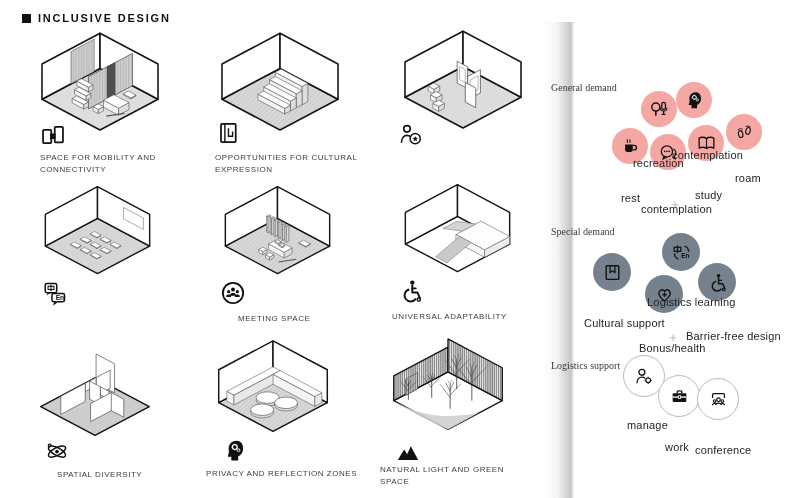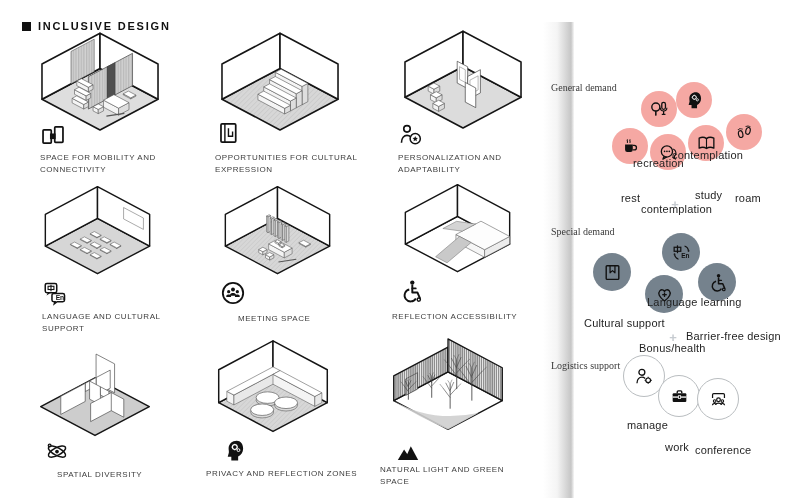--- a/index.html
+++ b/index.html
@@ -1,18 +1,18 @@
 <!DOCTYPE html>
 <html><head>
 <meta charset="utf-8">
 <style>
   html,body{margin:0;padding:0;background:#fff;}
   .stage{position:relative;width:800px;height:498px;background:#fff;overflow:hidden;
          font-family:"Liberation Sans",sans-serif;}
-  .hdr{position:absolute;left:22px;top:20px;display:flex;align-items:center;}
+  .hdr{position:absolute;left:22px;top:12px;display:flex;align-items:center;}
   .sq{width:9px;height:9px;background:#111;margin-right:7px;}
   .title{font-size:11px;font-weight:bold;letter-spacing:1.8px;color:#111;margin:0;}
   .room{position:absolute;}
   .room svg{display:block;}
   .cicon{position:absolute;width:26px;height:26px;}
   .cicon svg{width:100%;height:100%;display:block;}
   .clabel{position:absolute;font-size:8px;letter-spacing:.55px;color:#3d3d3d;line-height:1.45;}
   .fold{position:absolute;left:543px;top:22px;width:35px;height:476px;
         background:linear-gradient(to right,rgba(120,120,120,0) 0%,rgba(120,120,120,.08) 40%,rgba(105,105,105,.38) 80%,rgba(255,255,255,0) 90%);}
   .sec-title{position:absolute;font-size:10px;color:#3a3a3a;font-family:Liberation Serif, serif;}
@@ -371,24 +371,22 @@
     </span>
   <span class="cicon" style="left:395px;top:438px">
       <svg viewBox="0 0 24 24">
         <path d="M2.6,20.4 L8.4,10.6 L12.2,16.2 L11.2,20.4 Z" fill="#111"></path>
         <path d="M8.8,20.4 L14.6,7.6 L21.4,20.4 Z" fill="#111"></path>
       </svg>
     </span>
 
   <div class="clabel" style="left:40px;top:152px;width:138px">SPACE FOR MOBILITY AND CONNECTIVITY</div>
   <div class="clabel" style="left:215px;top:152px;width:155px">OPPORTUNITIES FOR CULTURAL EXPRESSION</div>
-  <div class="clabel" style="left:398px;top:152px;width:125px">PERSONALIZATION AND ADAPTABILITY</div>
-  <div class="clabel" style="left:42px;top:311px;width:140px">LANGUAGE AND CULTURAL SUPPORT</div>
   <div class="clabel" style="left:238px;top:313px;width:120px">MEETING SPACE</div>
-  <div class="clabel" style="left:392px;top:311px;width:170px">REFLECTION ACCESSIBILITY</div>
+  <div class="clabel" style="left:392px;top:311px;width:170px">UNIVERSAL ADAPTABILITY</div>
   <div class="clabel" style="left:206px;top:468px;width:175px">PRIVACY AND REFLECTION ZONES</div>
   <div class="clabel" style="left:57px;top:469px;width:150px">SPATIAL DIVERSITY</div>
   <div class="clabel" style="left:380px;top:464px;width:130px">NATURAL LIGHT AND GREEN SPACE</div>
 
   <div class="fold"></div>
 
   <span class="sec-title" style="left:551px;top:82px">General demand</span>
   <span class="sec-title" style="left:551px;top:226px">Special demand</span>
   <span class="sec-title" style="left:551px;top:360px">Logistics support</span>
   <span class="plus" style="left:668px;top:197px">+</span>
@@ -463,21 +461,21 @@
           <path d="M6.9,16.2 L5.6,19.6 L10,17" fill="none" stroke="#111" stroke-width="1.5" stroke-linejoin="round"></path>
           <circle cx="7.5" cy="10.8" r="0.95" fill="#111"></circle>
           <circle cx="10.2" cy="10.8" r="0.95" fill="#111"></circle>
           <circle cx="12.9" cy="10.8" r="0.95" fill="#111"></circle>
           <path d="M17.4,7.9 a4.9,4.9 0 0 1 1.2,8.4 l0.9,2.8 l-3,-1.7" fill="none" stroke="#111" stroke-width="1.3"></path>
         </svg>
       </span>
     </div>
   <span class="blabel" style="left:633px;top:117px">recreation</span>
   <span class="blabel" style="left:672px;top:109px">contemplation</span>
-  <span class="blabel" style="left:735px;top:152px">roam</span>
+  <span class="blabel" style="left:735px;top:132px">roam</span>
   <span class="blabel" style="left:621px;top:152px">rest</span>
   <span class="blabel" style="left:641px;top:163px">contemplation</span>
   <span class="blabel" style="left:695px;top:149px">study</span>
 
   <div class="bubble" style="left: 662px; top: 233px; width: 38px; height: 38px; background: rgb(117, 130, 141);">
       <span class="bicon">
         <svg viewBox="0 0 24 24">
           <rect x="3.6" y="6" width="7.6" height="4.6" fill="none" stroke="#111" stroke-width="1.4"></rect>
           <line x1="7.4" y1="3.8" x2="7.4" y2="12.8" stroke="#111" stroke-width="1.4"></line>
           <text x="11.6" y="18.4" font-family="Liberation Sans, sans-serif" font-size="7.4" font-weight="bold" fill="#111">En</text>
@@ -509,21 +507,21 @@
     </div>
   <div class="bubble" style="left: 645px; top: 275px; width: 38px; height: 38px; background: rgb(117, 130, 141);">
       <span class="bicon">
         <svg viewBox="0 0 24 24">
           <path d="M12,19.4 C5.6,14.8 4.2,10.4 6.6,7.8 C8.5,5.8 11,6.4 12,8.4 C13,6.4 15.5,5.8 17.4,7.8 C19.8,10.4 18.4,14.8 12,19.4 Z" fill="none" stroke="#111" stroke-width="1.5" stroke-linejoin="round"></path>
           <line x1="12" y1="9.6" x2="12" y2="14.8" stroke="#111" stroke-width="1.5"></line>
           <line x1="9.4" y1="12.2" x2="14.6" y2="12.2" stroke="#111" stroke-width="1.5"></line>
         </svg>
       </span>
     </div>
-  <span class="blabel" style="left:647px;top:256px">Language learning</span>
+  <span class="blabel" style="left:647px;top:256px">Logistics learning</span>
   <span class="blabel" style="left:584px;top:277px">Cultural support</span>
   <span class="blabel" style="left:686px;top:290px">Barrier-free design</span>
   <span class="blabel" style="left:639px;top:302px">Bonus/health</span>
 
   <div class="bubble" style="left: 623px; top: 355px; width: 40px; height: 40px; background: rgb(255, 255, 255); border: 1px solid rgb(185, 189, 192);">
       <span class="bicon">
         <svg viewBox="0 0 24 24">
           <circle cx="9" cy="7.2" r="3.4" fill="none" stroke="#111" stroke-width="1.5"></circle>
           <path d="M3.4,19.6 C3.4,14.8 6.2,12.8 9,12.8 C10.4,12.8 11.7,13.3 12.7,14.2" fill="none" stroke="#111" stroke-width="1.5"></path>
           <circle cx="16.2" cy="16.4" r="2.7" fill="none" stroke="#111" stroke-width="1.4"></circle>

